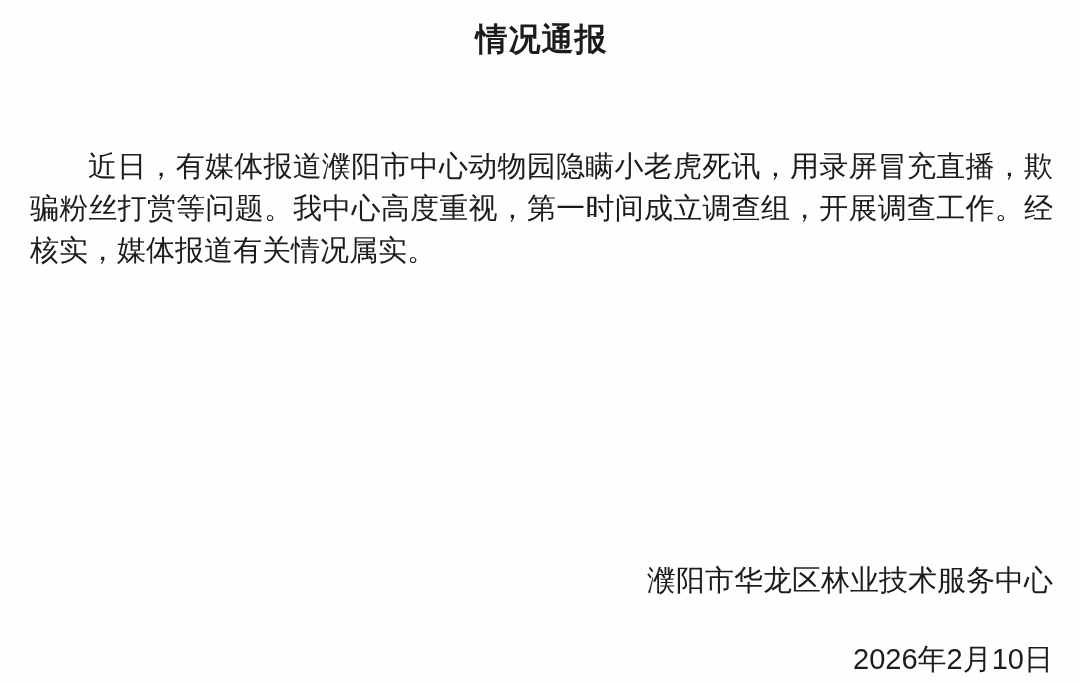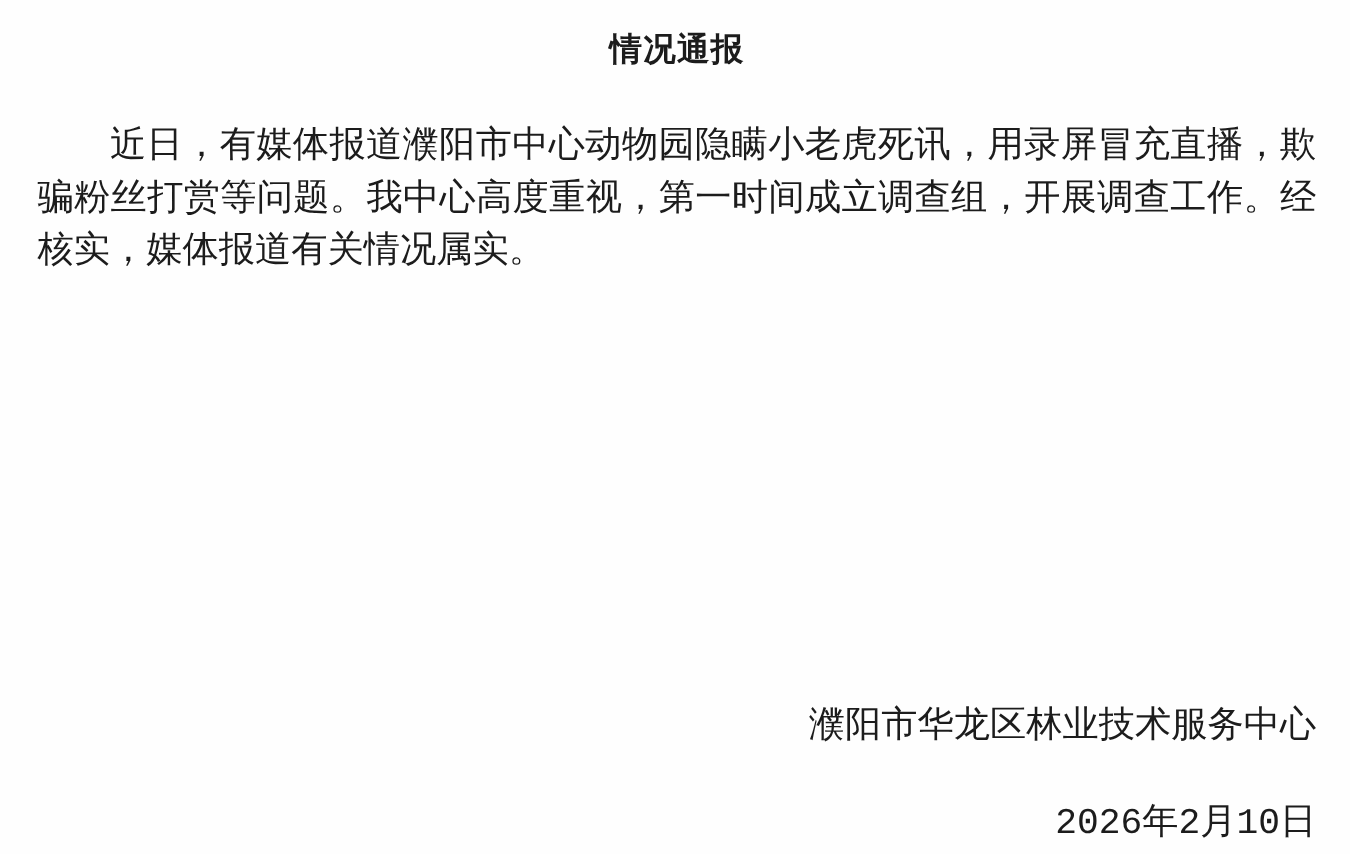--- a/index.html
+++ b/index.html
@@ -19,57 +19,56 @@
   .page {
     position: relative;
     width: 1080px;
     height: 683px;
     padding: 0 27px 0 30px;
   }
 
   .notice-title {
     margin-top: 24px;
     text-align: center;
-    font-size: 26px;
+    font-size: 32px;
     line-height: 30px;
     font-weight: 700;
     letter-spacing: 1px;
   }
 
   .body-text {
     font-size: 29px;
     line-height: 42px;
     text-align: justify;
     text-justify: inter-ideograph;
   }
 
   .para {
     text-indent: 2em;
   }
 
-  .para-1 { margin-top: 41px; }
+  .para-1 { margin-top: 91px; }
   .para-2 { margin-top: 15px; }
 
   .signature-block {
     position: absolute;
     right: 27px;
     top: 535px;
     text-align: left;
     font-size: 29px;
     line-height: 42px;
   }
 
   .date-block {
     position: absolute;
     right: 27px;
     top: 614px;
     text-align: left;
     font-size: 29px;
     line-height: 42px;
-    font-family: Liberation Mono, monospace;
   }
 </style>
 </head>
 <body>
 
 <div class="page">
 
   <h1 class="notice-title">情况通报</h1>
 
   <div class="body-text">

